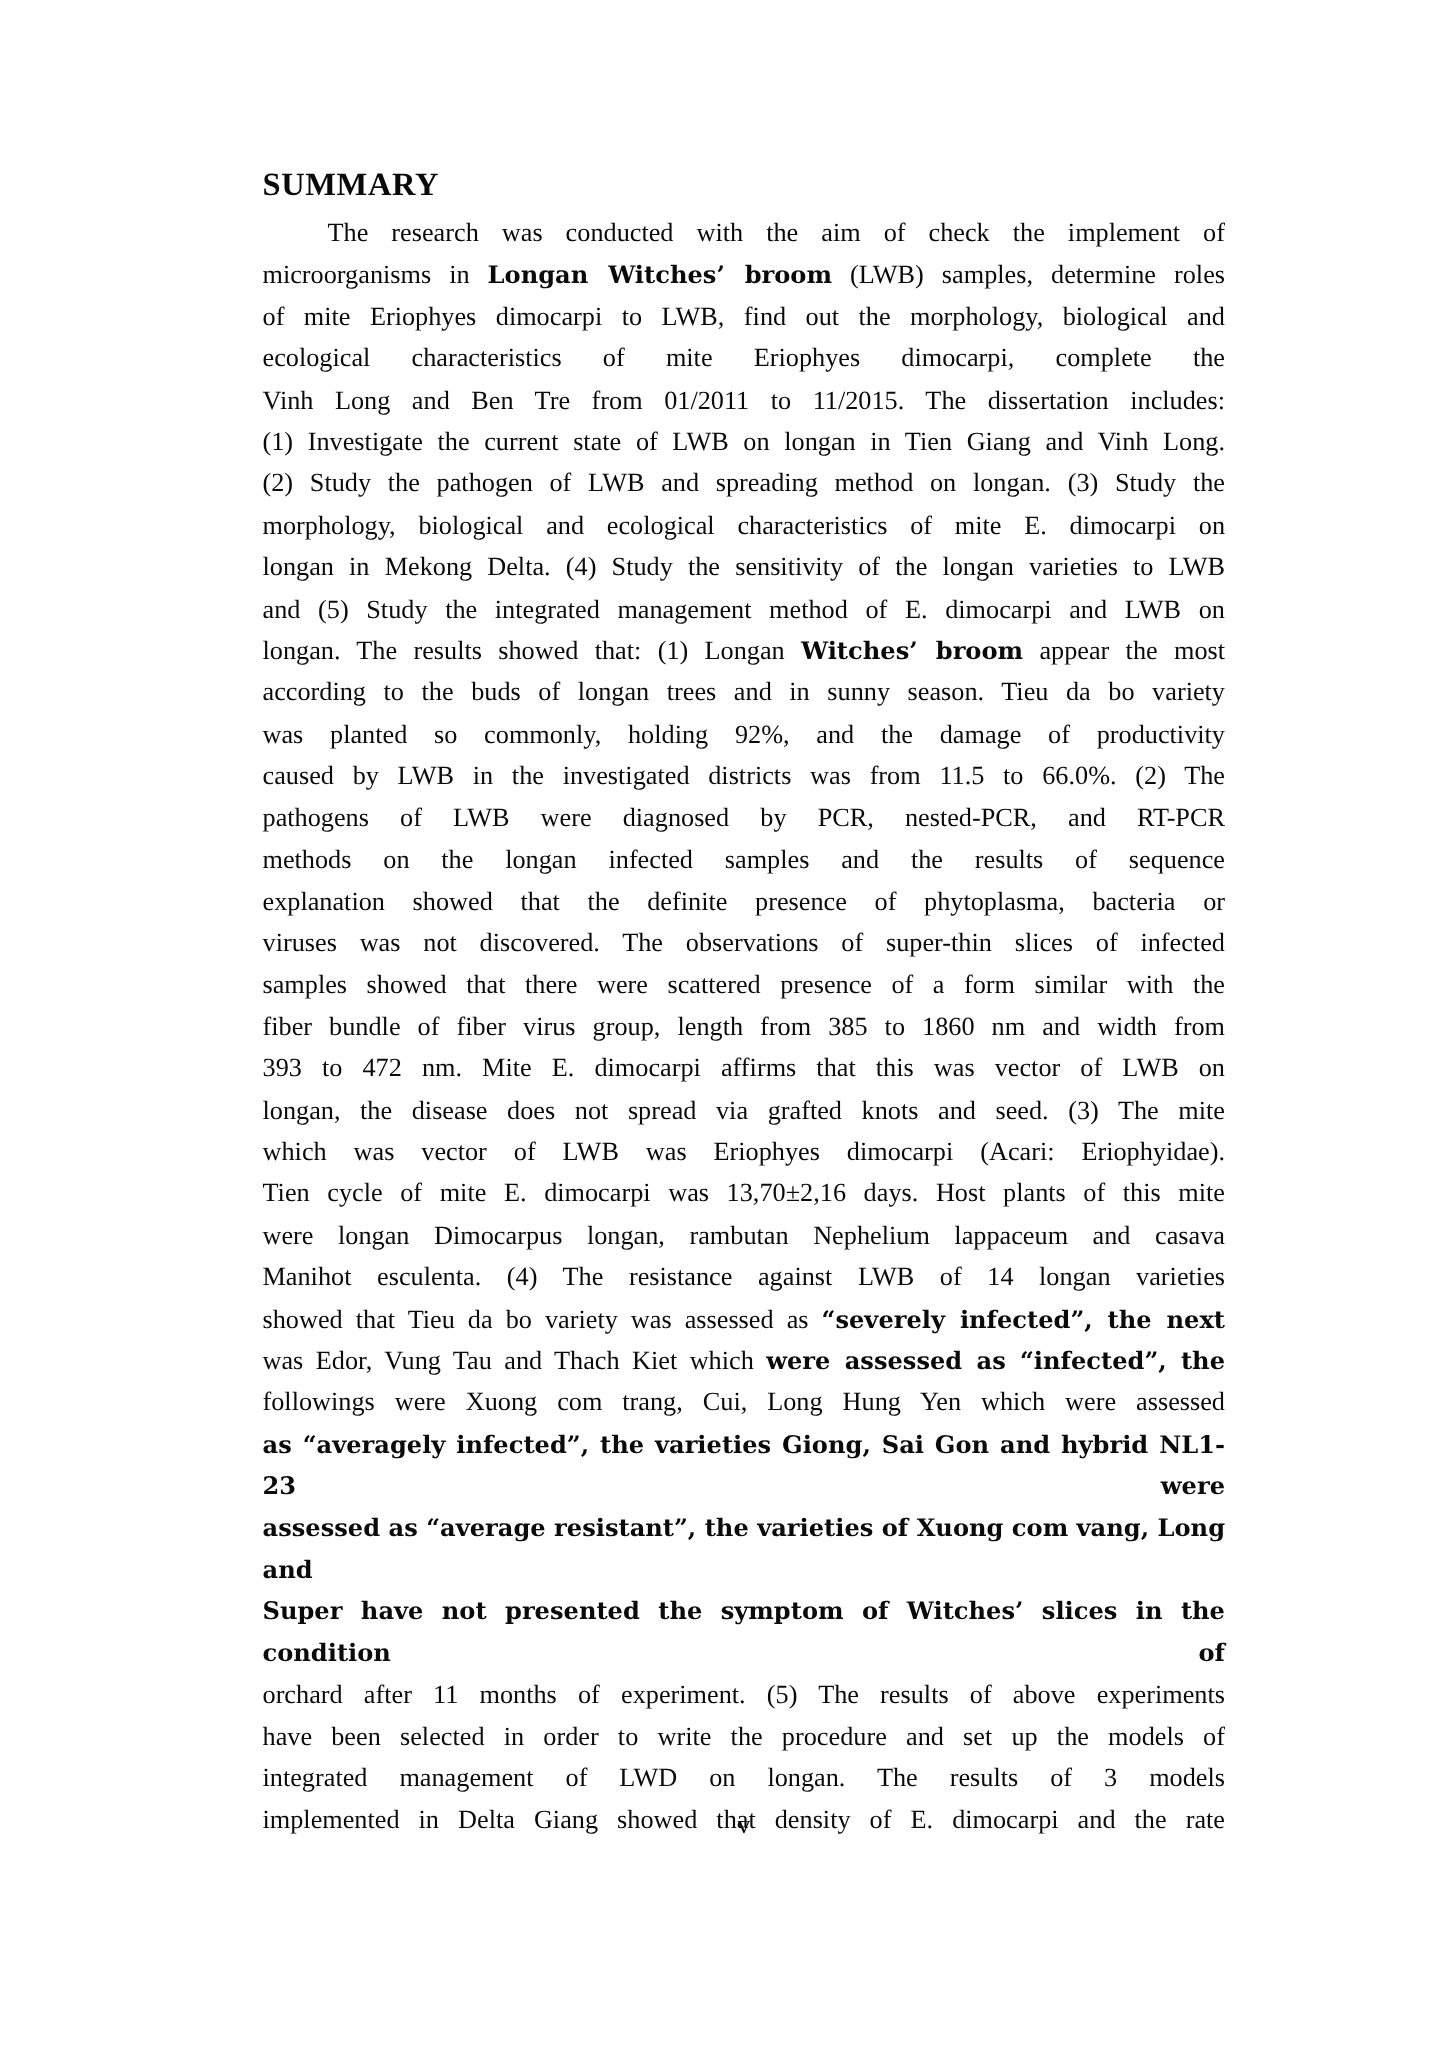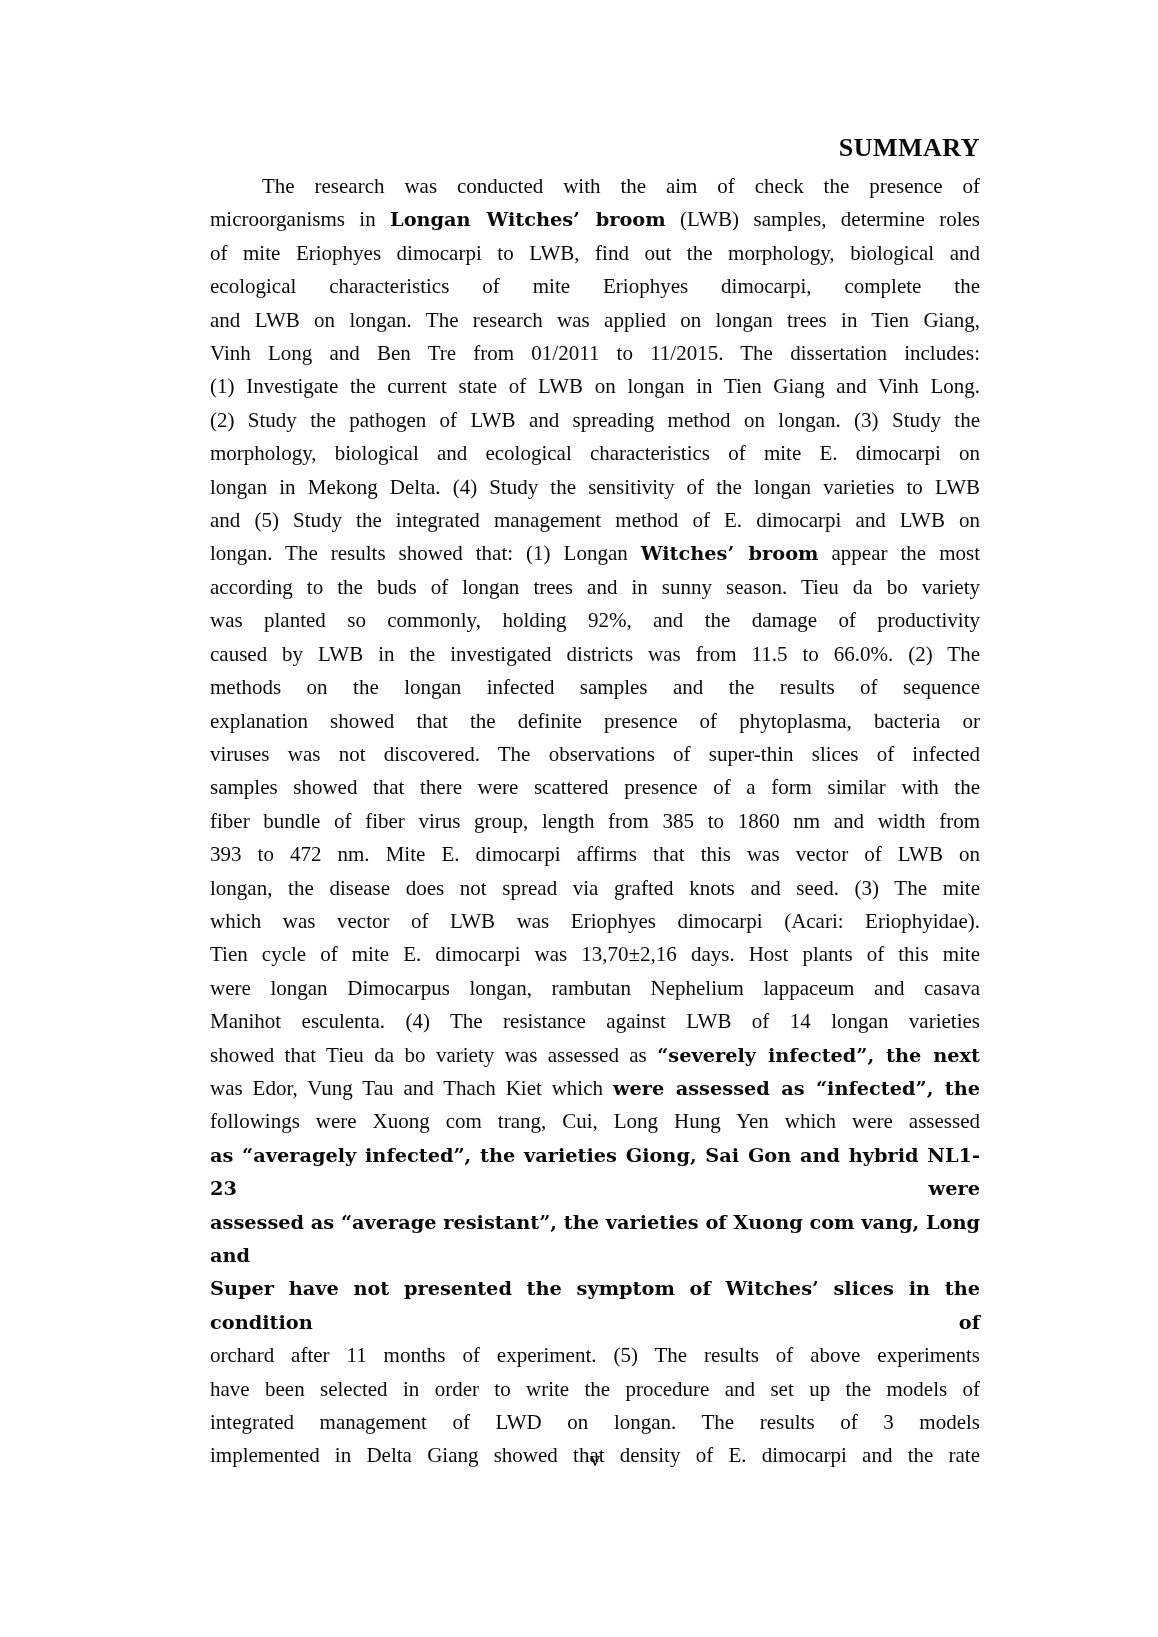--- a/index.html
+++ b/index.html
@@ -16,21 +16,21 @@
     color: #0a0a0a;
     font-family: "Liberation Serif", serif;
     overflow: hidden;
   }
   .doc-title {
     position: absolute;
     top: 133px;
     left: 210px;
     width: 770px;
     margin: 0;
-    text-align: right;
+    text-align: left;
     font-size: 26px;
     font-weight: bold;
     font-family: "Liberation Serif", serif;
     letter-spacing: 0.5px;
   }
   .para {
     position: absolute;
     top: 170px;
     left: 210px;
     width: 770px;
@@ -61,35 +61,35 @@
     font-size: 21px;
   }
 </style>
 </head>
 <body>
 
 <div class="page">
   <h1 class="doc-title">SUMMARY</h1>
 
   <div class="para">
-      <div class="line indent"><span>The research was conducted with the aim of check the presence of</span></div>
+      <div class="line indent"><span>The research was conducted with the aim of check the implement of</span></div>
       <div class="line"><span>microorganisms in </span><span class="alt">Longan Witches’ broom</span><span> (LWB) samples, determine roles</span></div>
       <div class="line"><span>of mite </span><span class="it">Eriophyes dimocarpi</span><span> to LWB, find out the morphology, biological and</span></div>
       <div class="line"><span>ecological characteristics of mite </span><span class="it">Eriophyes dimocarpi</span><span>, complete the</span></div>
-      <div class="line"><span>and LWB on longan. The research was applied on longan trees in Tien Giang,</span></div>
       <div class="line"><span>Vinh Long and Ben Tre from 01/2011 to 11/2015. The dissertation includes:</span></div>
       <div class="line"><span>(1) Investigate the current state of LWB on longan in Tien Giang and Vinh Long.</span></div>
       <div class="line"><span>(2) Study the pathogen of LWB and spreading method on longan. (3) Study the</span></div>
       <div class="line"><span>morphology, biological and ecological characteristics of mite </span><span class="it">E. dimocarpi</span><span> on</span></div>
       <div class="line"><span>longan in Mekong Delta. (4) Study the sensitivity of the longan varieties to LWB</span></div>
       <div class="line"><span>and (5) Study the integrated management method of </span><span class="it">E. dimocarpi</span><span> and LWB on</span></div>
       <div class="line"><span>longan. The results showed that: (1) Longan </span><span class="alt">Witches’ broom</span><span> appear the most</span></div>
       <div class="line"><span>according to the buds of longan trees and in sunny season. Tieu da bo variety</span></div>
       <div class="line"><span>was planted so commonly, holding 92%, and the damage of productivity</span></div>
       <div class="line"><span>caused by LWB in the investigated districts was from 11.5 to 66.0%. (2) The</span></div>
+      <div class="line"><span>pathogens of LWB were diagnosed by PCR, nested-PCR, and RT-PCR</span></div>
       <div class="line"><span>methods on the longan infected samples and the results of sequence</span></div>
       <div class="line"><span>explanation showed that the definite presence of phytoplasma, bacteria or</span></div>
       <div class="line"><span>viruses was not discovered. The observations of super-thin slices of infected</span></div>
       <div class="line"><span>samples showed that there were scattered presence of a form similar with the</span></div>
       <div class="line"><span>fiber bundle of fiber virus group, length from 385 to 1860 nm and width from</span></div>
       <div class="line"><span>393 to 472 nm. Mite </span><span class="it">E. dimocarpi</span><span> affirms that this was vector of LWB on</span></div>
       <div class="line"><span>longan, the disease does not spread via grafted knots and seed. (3) The mite</span></div>
       <div class="line"><span>which was vector of LWB was </span><span class="it">Eriophyes dimocarpi</span><span> (Acari: Eriophyidae).</span></div>
       <div class="line"><span>Tien cycle of mite </span><span class="it">E. dimocarpi</span><span> was 13,70±2,16 days. Host plants of this mite</span></div>
       <div class="line"><span>were longan </span><span class="it">Dimocarpus longan</span><span>, rambutan </span><span class="it">Nephelium lappaceum</span><span> and casava</span></div>

